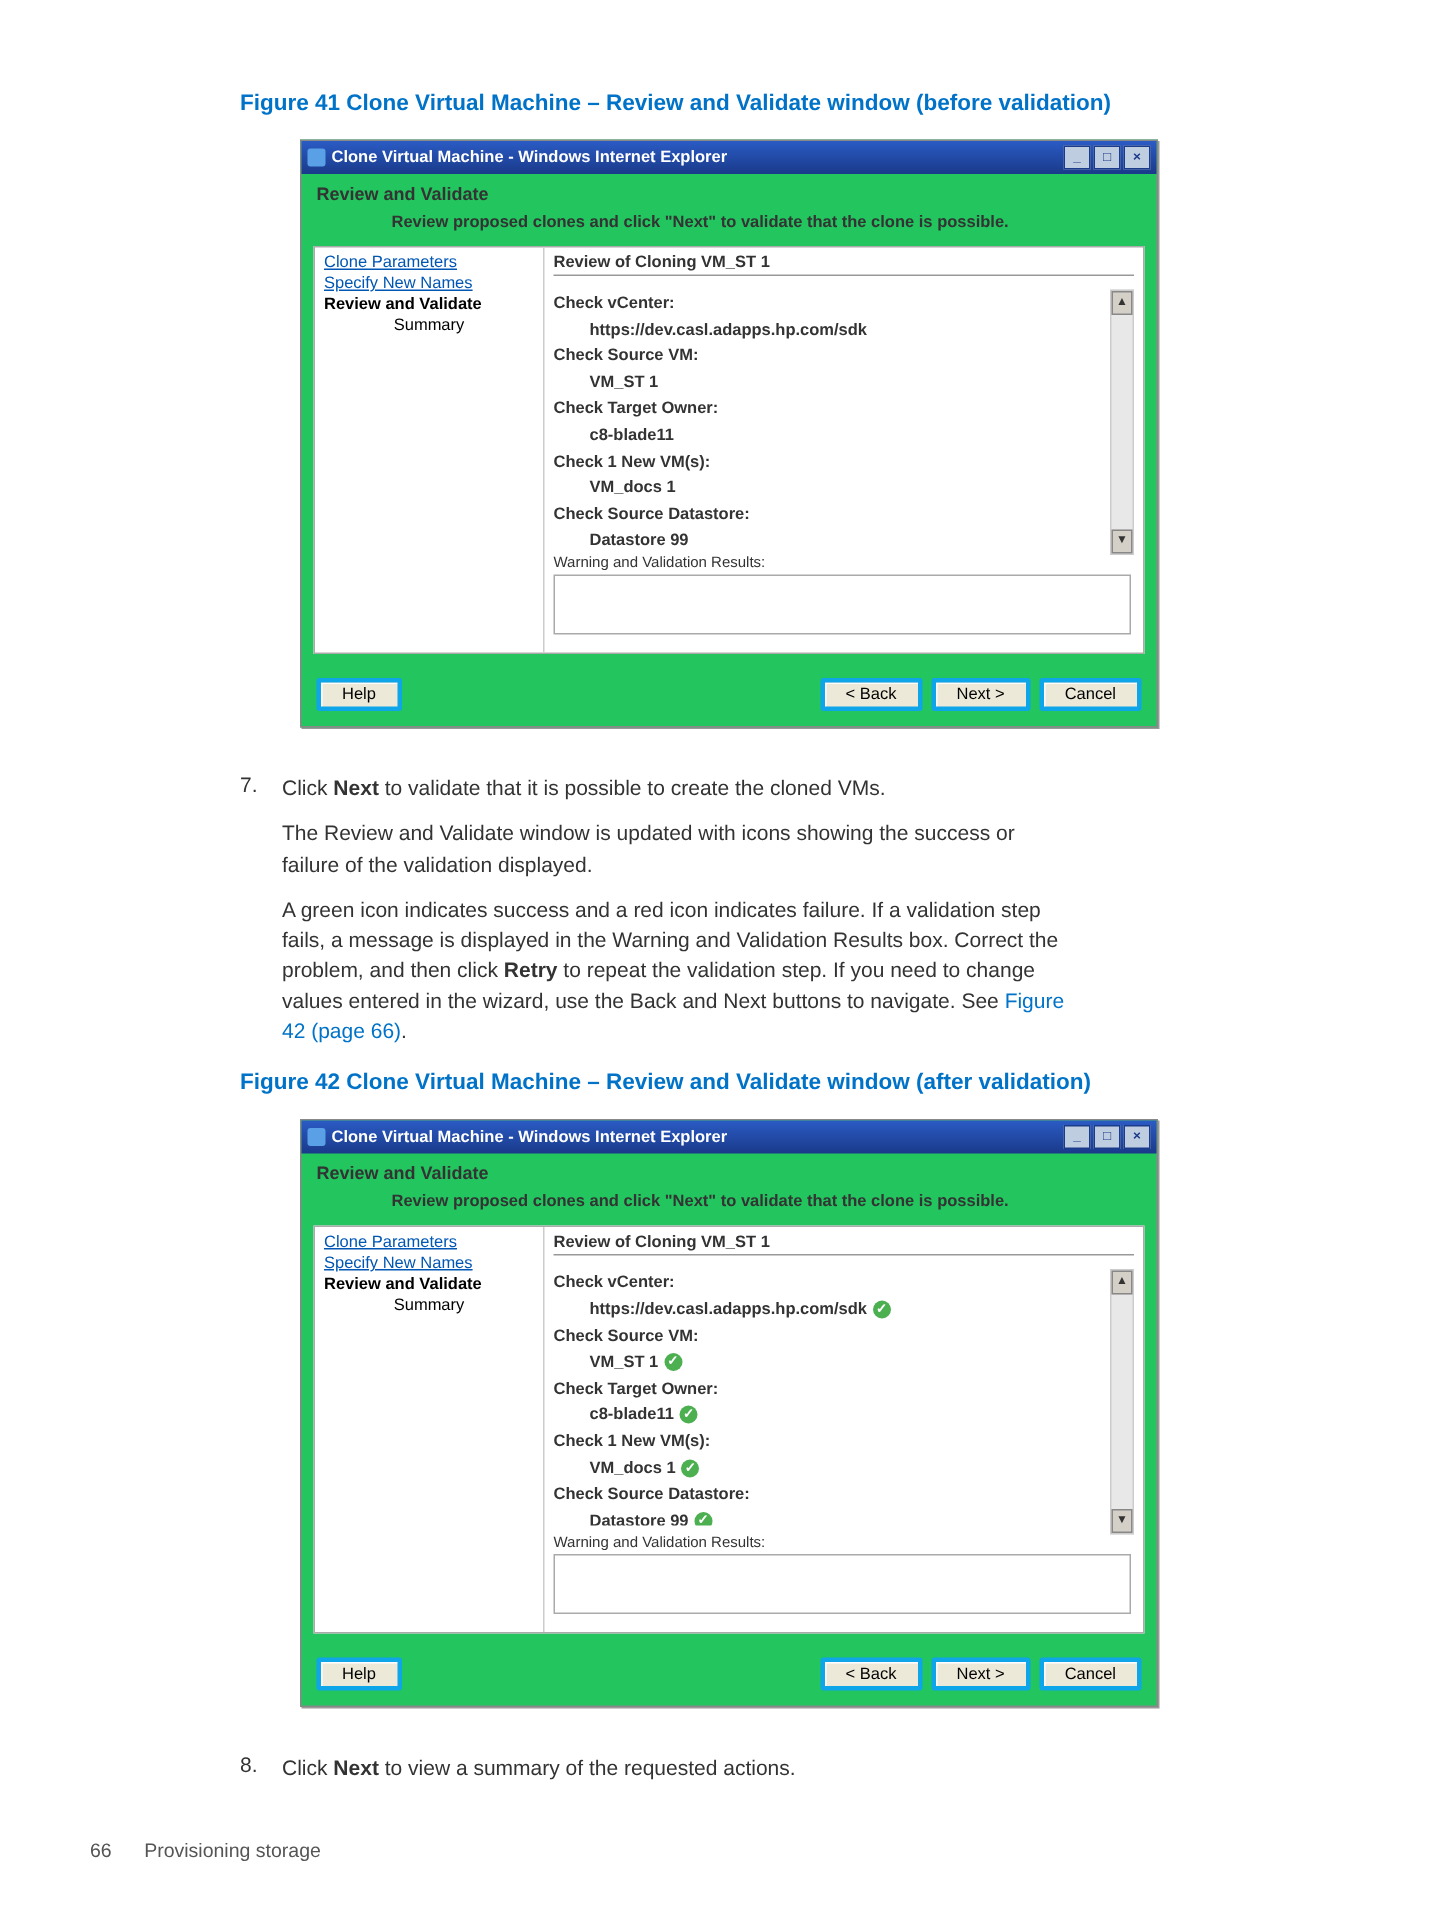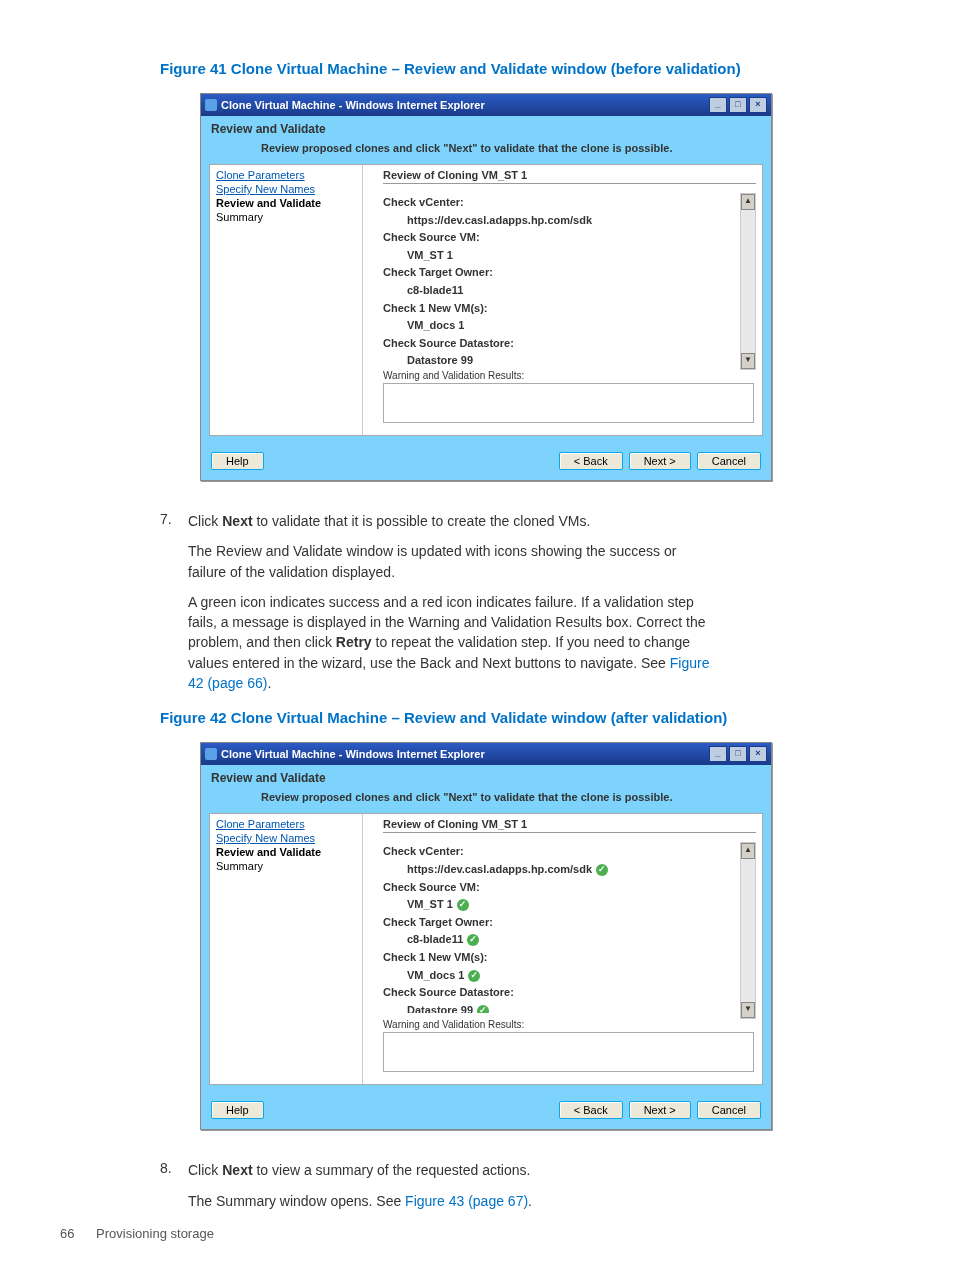--- a/index.html
+++ b/index.html
@@ -20,21 +20,21 @@
   .figure-title {
     color: #0073c8;
     font-weight: bold;
     font-size: 15px;
     margin: 0 0 12px 100px;
   }
   .dialog {
     margin: 16px auto 30px 140px;
     border: 1px solid #888;
     width: 570px;
-    background: #7dd3fc;
+    background: #22c55e;
     box-shadow: 1px 1px 0 #999;
   }
   .titlebar {
     background: linear-gradient(to bottom, #2a5bc4, #1a3a8a);
     color: #fff;
     font-size: 11px;
     font-weight: bold;
     padding: 3px 4px;
     display: flex;
     align-items: center;
@@ -74,21 +74,20 @@
     font-size: 11px;
     padding: 6px 10px 10px 60px;
   }
   .dialog-body {
     border: 1px solid #aaa;
     margin: 0 8px 8px 8px;
     background: #fff;
     display: flex;
     min-height: 270px;
     position: relative;
-    gap: 14px;
   }
   .side-nav {
     width: 140px;
     padding: 4px 6px;
     font-size: 11px;
     border-right: 1px solid #ccc;
     flex-shrink: 0;
   }
   .side-nav .nav-link {
     color: #0056b3;
@@ -98,20 +97,21 @@
   }
   .side-nav .nav-bold {
     font-weight: bold;
     color: #000;
     display: block;
     margin-bottom: 2px;
   }
   .side-nav .nav-plain {
     color: #000;
     display: block;
+    text-align: center;
   }
   .main-panel {
     flex: 1;
     padding: 4px 6px 4px 6px;
     font-size: 11px;
     position: relative;
   }
   .main-title {
     font-weight: bold;
     border-bottom: 1px solid #999;
@@ -183,21 +183,21 @@
     margin-right: 2px;
     background: #fff;
   }
   .button-row {
     padding: 8px 10px 10px 10px;
     display: flex;
   }
   .btn {
     font-size: 11px;
     padding: 2px 14px;
-    border: 1px solid #0ea5e9;
+    border: 3px solid #0ea5e9;
     background: #ece9d8;
     margin-left: 6px;
     border-radius: 2px;
     box-shadow: 1px 1px 0 #fff inset;
   }
   .btn-help { margin-right: auto; margin-left: 0; }
 
   .body-text {
     margin-left: 100px;
     margin-right: 40px;
@@ -358,23 +358,20 @@
     </div>
   </div>
 
   <div class="body-text">
     <div class="step-row">
       <div class="step-num">8.</div>
       <div class="step-body">
         <p>
           <span>Click </span><span class="bold">Next</span><span> to view a summary of the requested actions.</span>
         </p>
-        <p>
-          <span>The Summary window opens. See </span><span class="link">Figure 43 (page 67)</span><span>.</span>
-        </p>
       </div>
     </div>
   </div>
 
   <div class="footer">
     <span class="page-num">66</span>
     <span>Provisioning storage</span>
   </div>
 
 </div>

